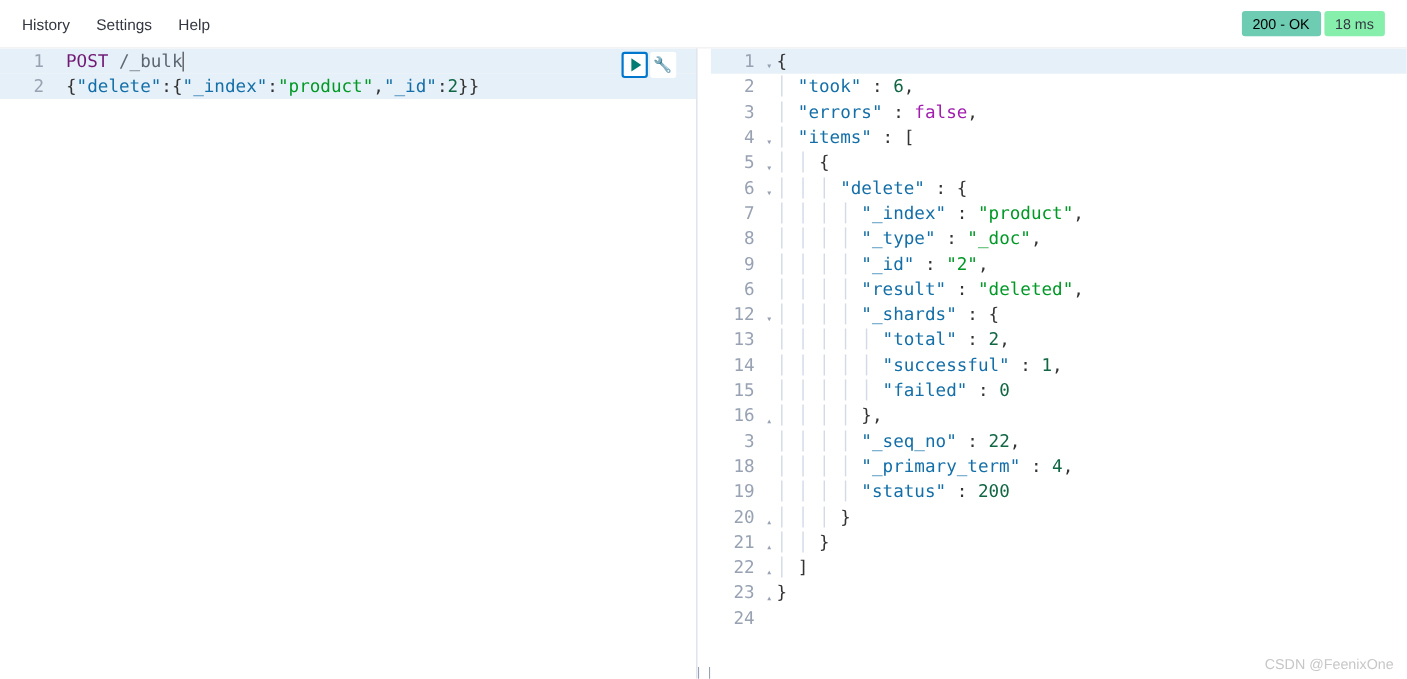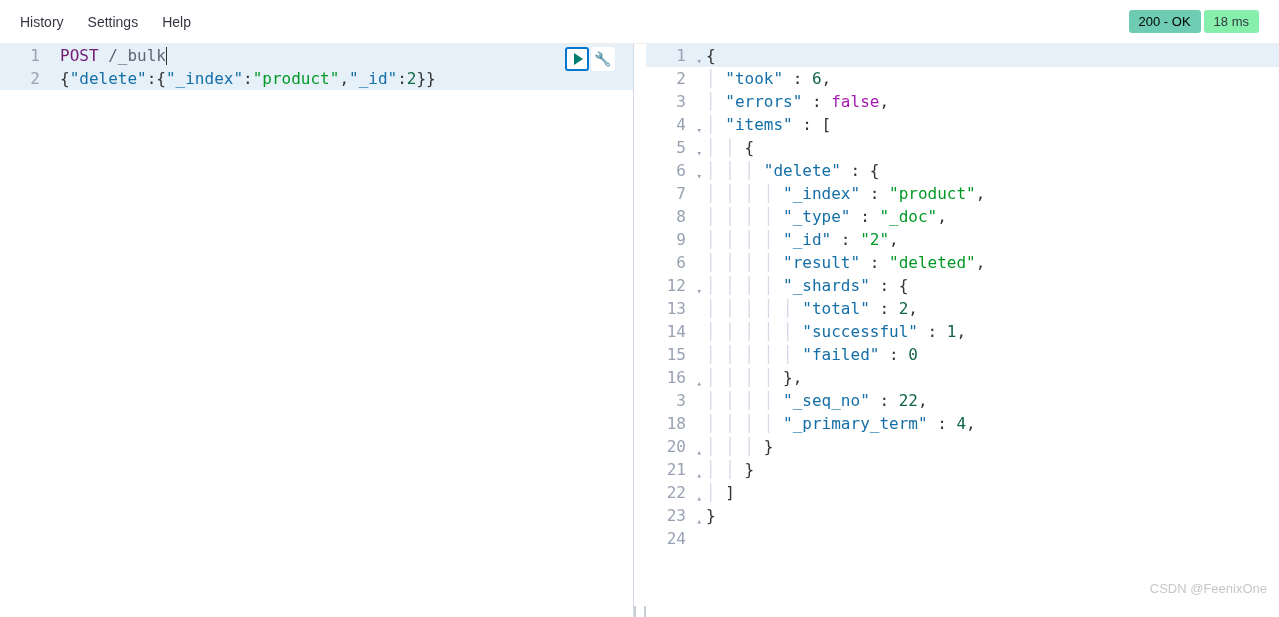--- a/index.html
+++ b/index.html
@@ -29,21 +29,21 @@
 .tok-num { color:#164; }
 .tok-bool { color:#a21caf; }
 .tok-punc { color:#333; }
 .guide { color:#d3dae6; }
 .run-actions { position:absolute; top:3px; right:18px; display:flex; gap:2px; }
 .action-btn { width:24px; height:24px; border:2px solid #0077cc; border-radius:3px; display:flex; align-items:center; justify-content:center; background:#fff; cursor:pointer; }
 .action-btn.plain { border:2px solid transparent; }
 .play-triangle { width:0; height:0; border-left:9px solid #017d73; border-top:6px solid transparent; border-bottom:6px solid transparent; margin-left:2px; }
 .wrench { font-size:14px; color:#0077cc; }
 .cursor { display:inline-block; width:1px; height:18px; background:#333; vertical-align:middle; margin-bottom:2px; }
-.watermark { position:absolute; right:12px; bottom:21px; color:#c7c7c7; font-size:13px; pointer-events:none; }
+.watermark { position:absolute; right:12px; bottom:6px; color:#c7c7c7; font-size:13px; pointer-events:none; }
 </style>
 </head>
 <body>
 
 <div class="header">
   <div class="nav">
     <span class="nav-item">History</span>
     <span class="nav-item">Settings</span>
     <span class="nav-item">Help</span>
   </div>
@@ -139,20 +139,24 @@
       </div>
       <div class="editor-line">
         <div class="lineno-r">3</div>
         <div class="code-r"><span class="guide">│ </span><span class="guide">│ </span><span class="guide">│ </span><span class="guide">│ </span><span class="tok-key">"_seq_no"</span><span class="tok-punc"> : </span><span class="tok-num">22</span><span class="tok-punc">,</span></div>
       </div>
       <div class="editor-line">
         <div class="lineno-r">18</div>
         <div class="code-r"><span class="guide">│ </span><span class="guide">│ </span><span class="guide">│ </span><span class="guide">│ </span><span class="tok-key">"_primary_term"</span><span class="tok-punc"> : </span><span class="tok-num">4</span><span class="tok-punc">,</span></div>
       </div>
       <div class="editor-line">
+        <div class="lineno-r">19</div>
+        <div class="code-r"><span class="guide">│ </span><span class="guide">│ </span><span class="guide">│ </span><span class="guide">│ </span><span class="tok-key">"status"</span><span class="tok-punc"> : </span><span class="tok-num">200</span></div>
+      </div>
+      <div class="editor-line">
         <div class="lineno-r">20<span class="fold">▴</span></div>
         <div class="code-r"><span class="guide">│ </span><span class="guide">│ </span><span class="guide">│ </span><span class="tok-punc">}</span></div>
       </div>
       <div class="editor-line">
         <div class="lineno-r">21<span class="fold">▴</span></div>
         <div class="code-r"><span class="guide">│ </span><span class="guide">│ </span><span class="tok-punc">}</span></div>
       </div>
       <div class="editor-line">
         <div class="lineno-r">22<span class="fold">▴</span></div>
         <div class="code-r"><span class="guide">│ </span><span class="tok-punc">]</span></div>

